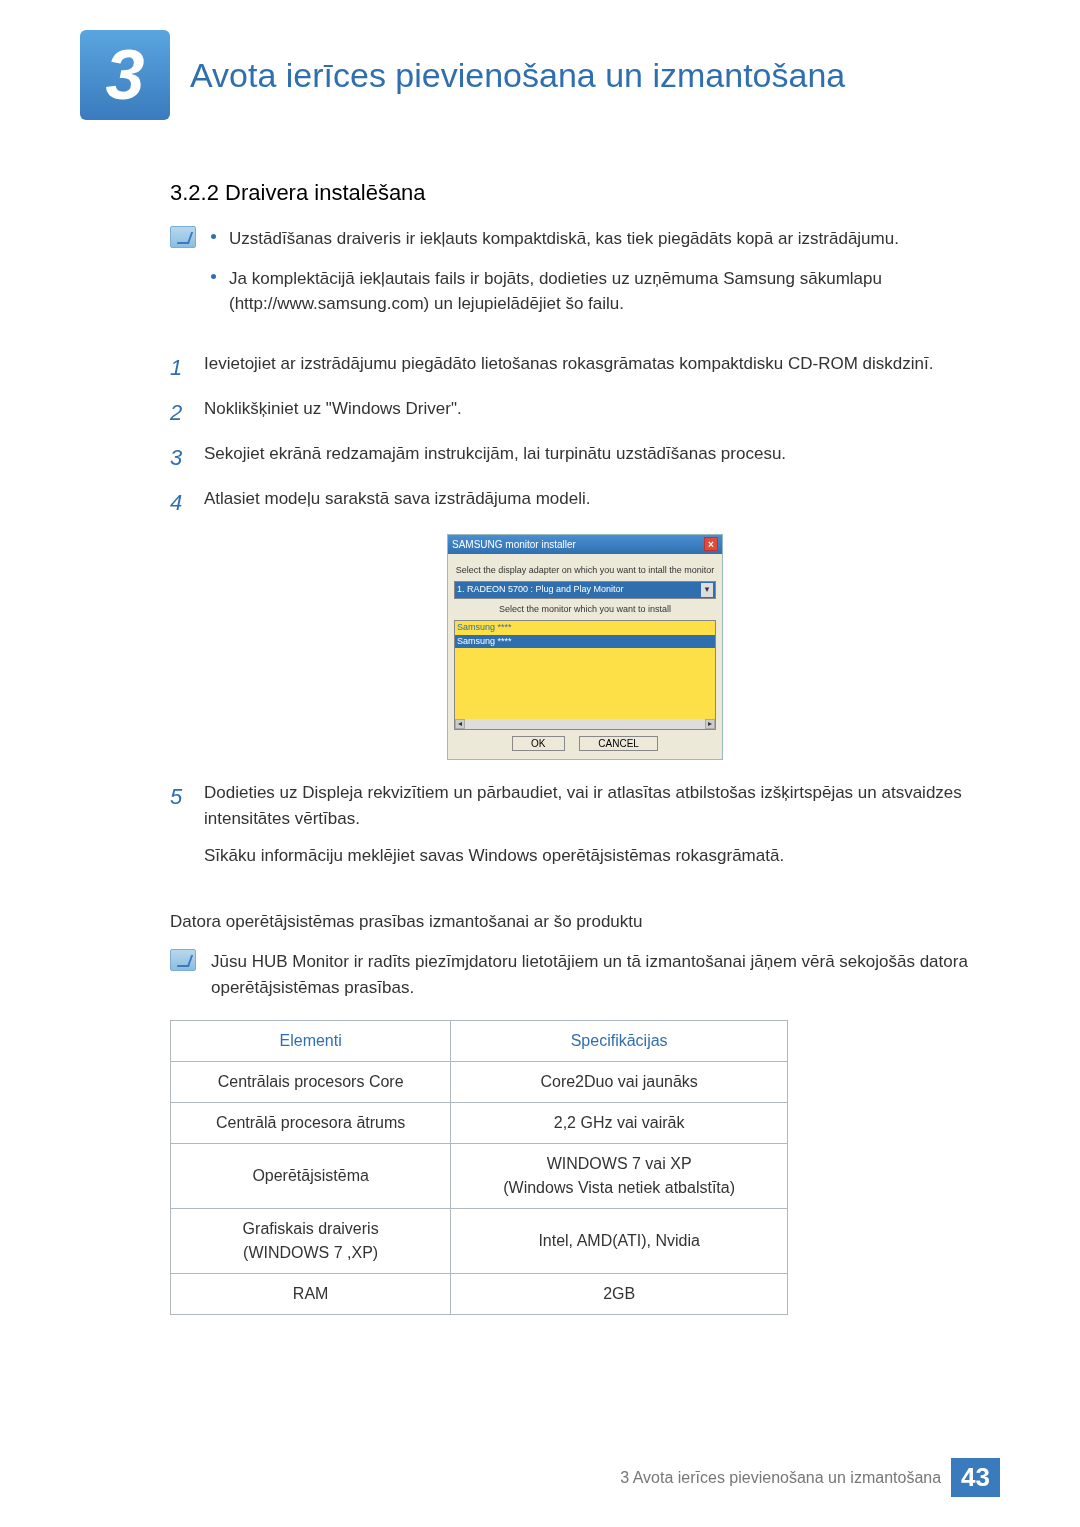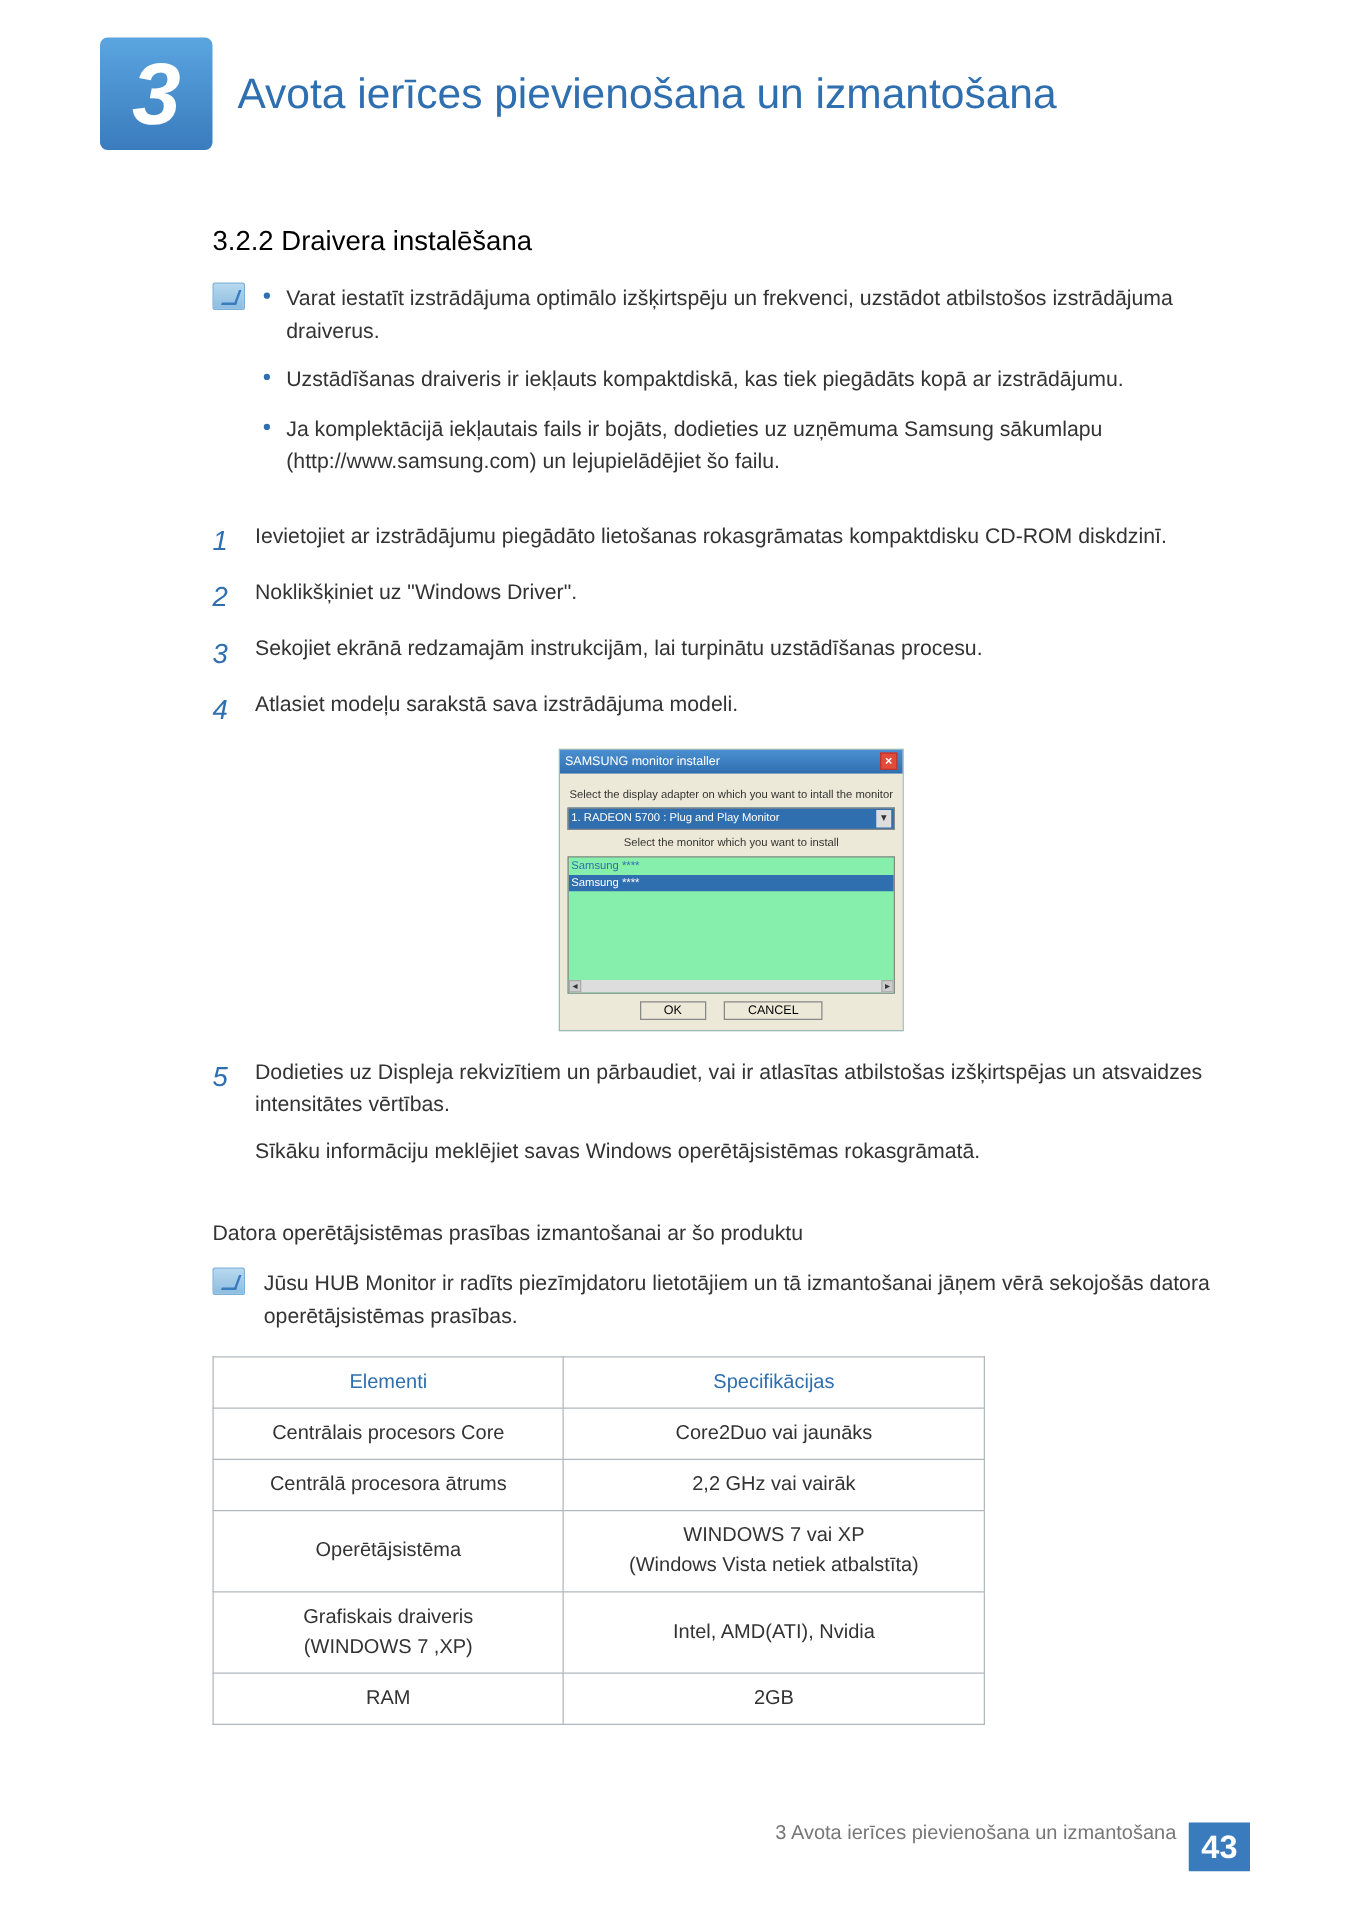--- a/index.html
+++ b/index.html
@@ -149,21 +149,21 @@
     border: 1px solid #888;
     padding: 1px 2px;
     display: flex;
     justify-content: space-between;
   }
   .installer .combo .arrow {
     background: #ddd; color: #333; width: 12px; text-align: center;
   }
   .installer .listbox {
     border: 1px solid #888;
-    background: #86efac;
+    background: #fde047;
     height: 110px;
     overflow: hidden;
     font-size: 9px;
     position: relative;
   }
   .installer .listbox .row { padding: 0 2px; color: #2f6fb0; }
   .installer .listbox .row.sel { background: #2f6fb0; color: #fff; }
   .installer .listbox .scroll-h {
     position: absolute;
     left: 0; right: 0; bottom: 0;
@@ -200,21 +200,21 @@
     color: #2f6fb0;
     font-weight: 500;
     text-align: center;
     background: #fff;
   }
   .footer {
     position: absolute;
     right: 80px;
     bottom: 30px;
     display: flex;
-    align-items: flex-start;
+    align-items: center;
     gap: 0;
     font-size: 16px;
   }
   .footer .ftxt { color: #777; margin-right: 10px; }
   .footer .fnum {
     background: #3a7bbd;
     color: #fff;
     font-size: 26px;
     font-weight: bold;
     padding: 4px 10px;
@@ -228,21 +228,20 @@
     <div class="chapter-badge">3</div>
     <div class="chapter-title">Avota ierīces pievienošana un izmantošana</div>
   </div>
 
   <div class="section-title">3.2.2 Draivera instalēšana</div>
 
   <div class="content">
     <div class="note-block">
       <div class="note-icon"></div>
       <ul class="note-list">
-        <li>Varat iestatīt izstrādājuma optimālo izšķirtspēju un frekvenci, uzstādot atbilstošos izstrādājuma draiverus.</li>
         <li>Uzstādīšanas draiveris ir iekļauts kompaktdiskā, kas tiek piegādāts kopā ar izstrādājumu.</li>
         <li>Ja komplektācijā iekļautais fails ir bojāts, dodieties uz uzņēmuma Samsung sākumlapu (http://www.samsung.com) un lejupielādējiet šo failu.</li>
       </ul>
     </div>
 
     <ol class="steps">
       <li>
           <span class="num">1</span>
           <span class="txt">Ievietojiet ar izstrādājumu piegādāto lietošanas rokasgrāmatas kompaktdisku CD-ROM diskdzinī.</span>
         </li>

